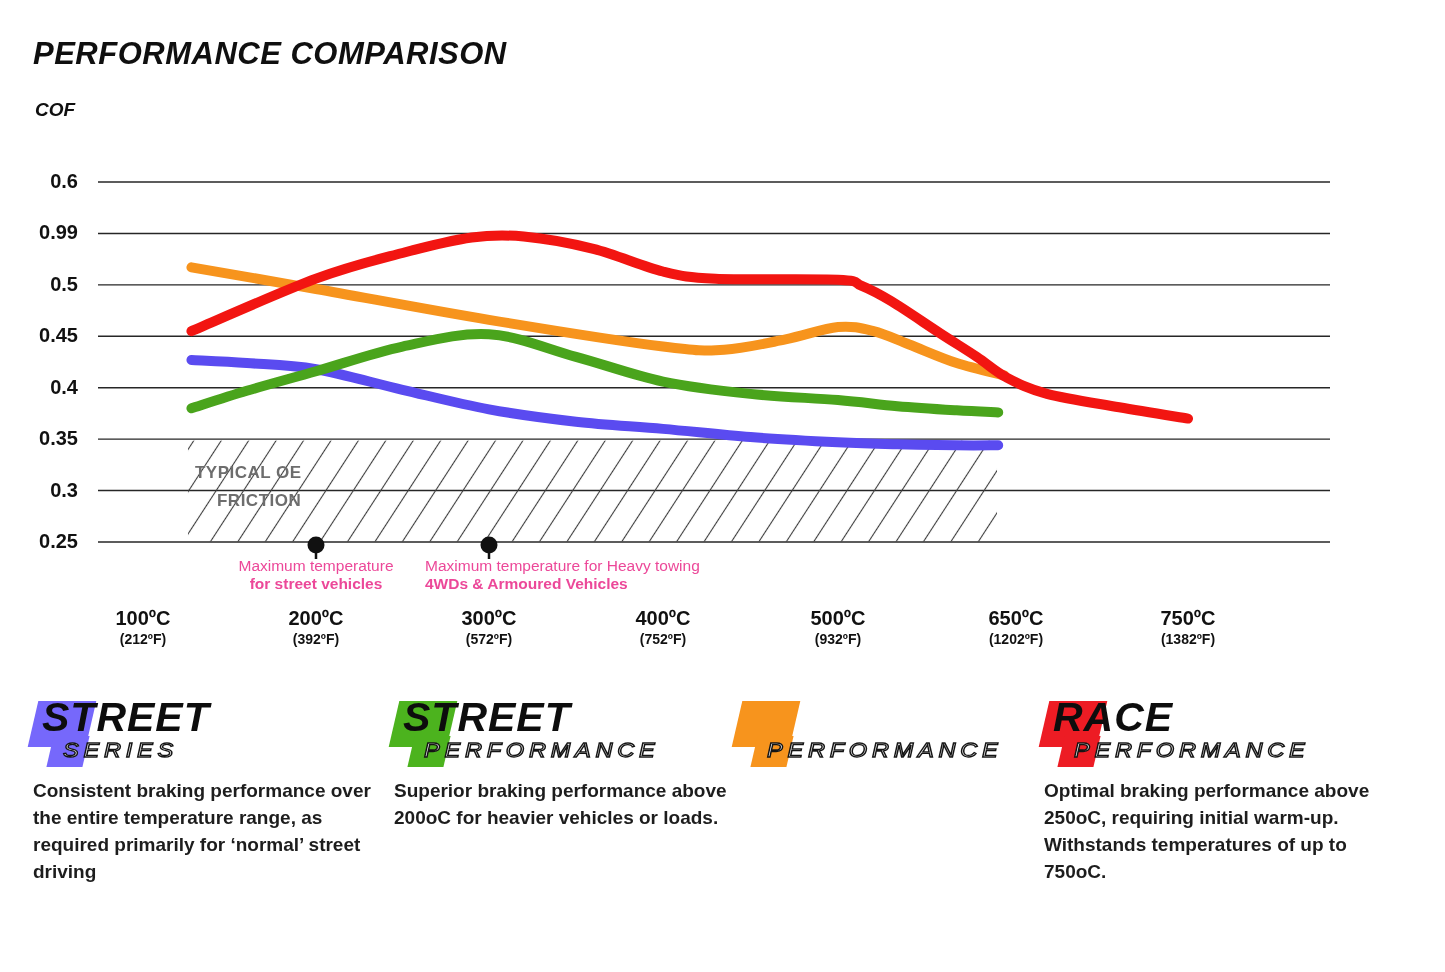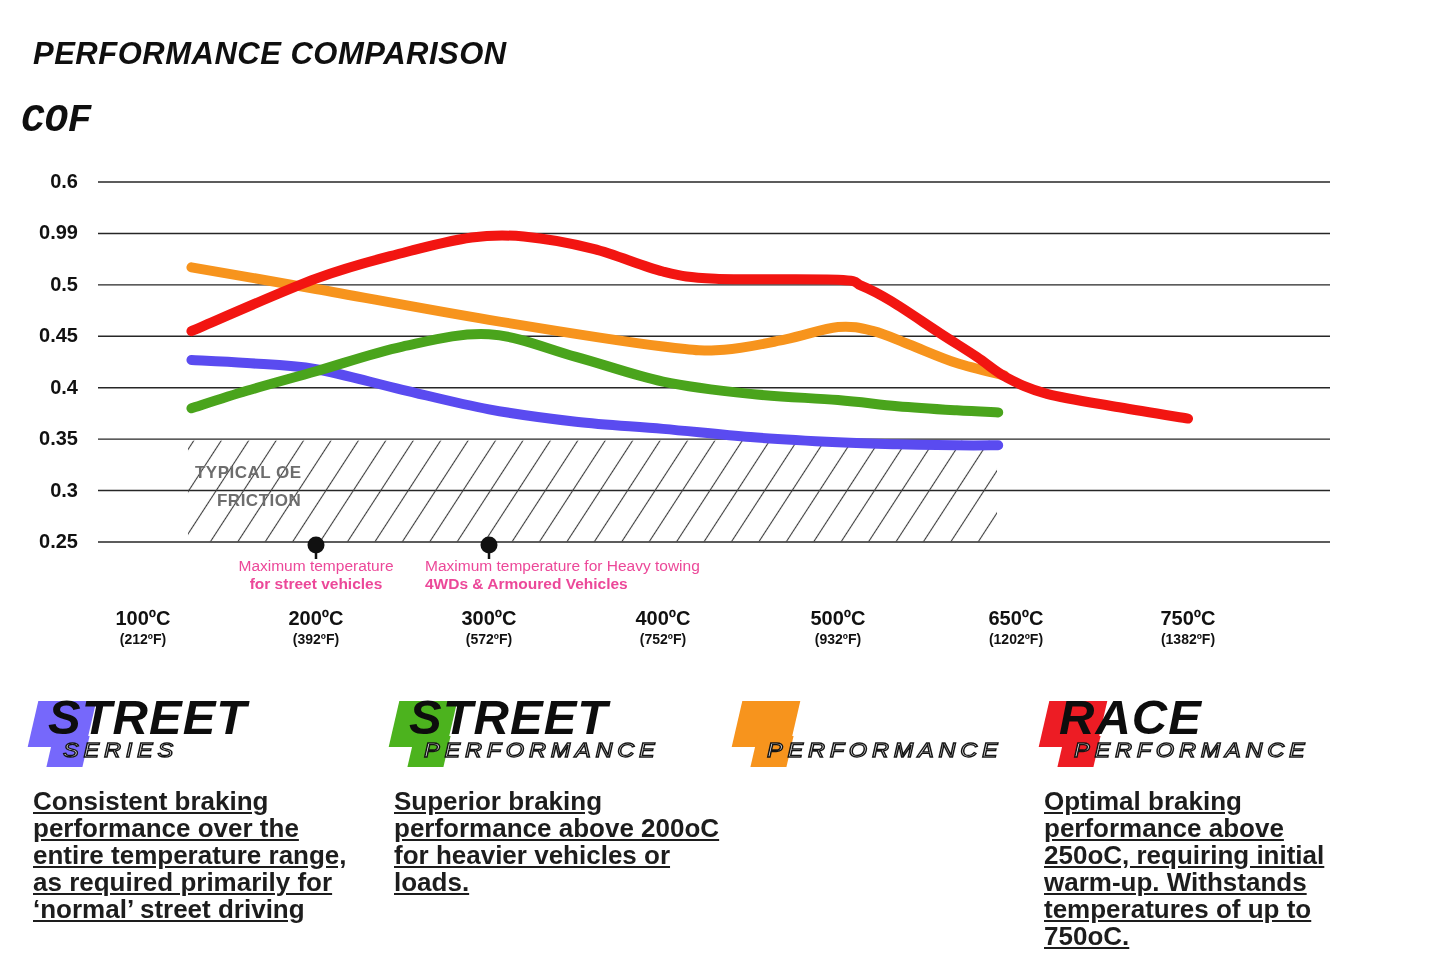--- a/index.html
+++ b/index.html
@@ -2,22 +2,22 @@
 <html><head>
 <meta charset="utf-8">
 <style>
   * { margin:0; padding:0; box-sizing:border-box; }
   html,body { width:1445px; height:972px; background:#ffffff; overflow:hidden;
               font-family:"Liberation Sans", sans-serif; }
   .page { position:relative; width:1438px; height:972px; }
 
   .title { position:absolute; left:33px; top:36px; font-size:31px; font-weight:900;
            font-style:italic; color:#0f0f0f; letter-spacing:.5px; }
-  .axis-title { position:absolute; left:21px; top:99px; font-size:39px; font-weight:900;
-           font-style:italic; color:#0f0f0f;font-family:Liberation Mono, monospace; }
+  .axis-title { position:absolute; left:35px; top:99px; font-size:19px; font-weight:900;
+           font-style:italic; color:#0f0f0f; }
 
   #chart { position:absolute; inset:0; }
   #chart-svg { position:absolute; inset:0; width:1445px; height:972px; }
   #chart-labels { position:absolute; inset:0; pointer-events:none; }
 
   .ylab { position:absolute; width:62px; text-align:right; font-size:20px; font-weight:bold; color:#111; }
   .xlab { position:absolute; width:130px; text-align:center; color:#111; }
   .xlab .main { display:block; font-size:20px; font-weight:bold; }
   .xlab .sub  { display:block; font-size:14px; font-weight:bold; margin-top:1px; }
 
@@ -28,26 +28,26 @@
   .caption { position:absolute; font-size:15.5px; line-height:17.5px; color:#ec4899; }
   .caption .b { display:block; font-weight:bold; }
   .caption .r { display:block; }
 
   .legend { position:absolute; inset:0; }
   .col { position:absolute; top:698px; }
   .badge { position:relative; height:70px; }
   .badge .sq { position:absolute; transform:skewX(-13deg); }
   .badge .sq1 { left:0px; top:3px; width:58px; height:46px; }
   .badge .sq2 { left:17px; top:38px; width:36px; height:31px; }
-  .badge .w1 { position:absolute; left:15px; top:-3px; font-size:49px; line-height:44px;
+  .badge .w1 { position:absolute; left:9px; top:-3px; font-size:41px; line-height:44px;
                font-weight:900; font-style:italic; color:#0d0d0d; letter-spacing:1px; white-space:nowrap; }
   .badge .w2 { position:absolute; left:30px; top:41px; font-size:20px; font-style:italic;
                letter-spacing:4px; color:#ffffff; -webkit-text-stroke:1.3px #141414;
                transform:scaleX(1.18); transform-origin:left top; white-space:nowrap; }
-  .desc { margin-top:20px; font-size:26px; line-height:27px; font-weight:bold; color:#1d1d1d;text-decoration:underline; }
+  .desc { margin-top:9px; font-size:19px; line-height:27px; font-weight:bold; color:#1d1d1d; }
 </style>
 </head>
 <body>
 
 <div class="page">
 
   <div class="title">PERFORMANCE COMPARISON</div>
   <div class="axis-title">COF</div>
 
   <div id="chart">

